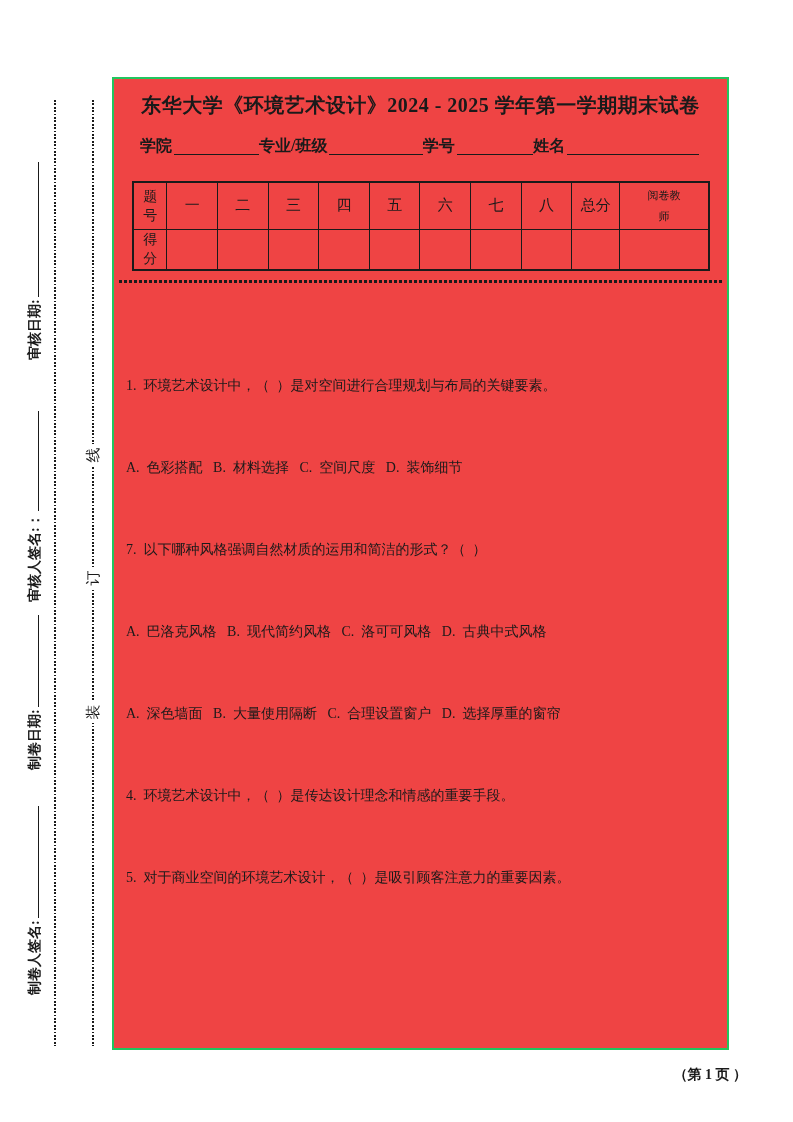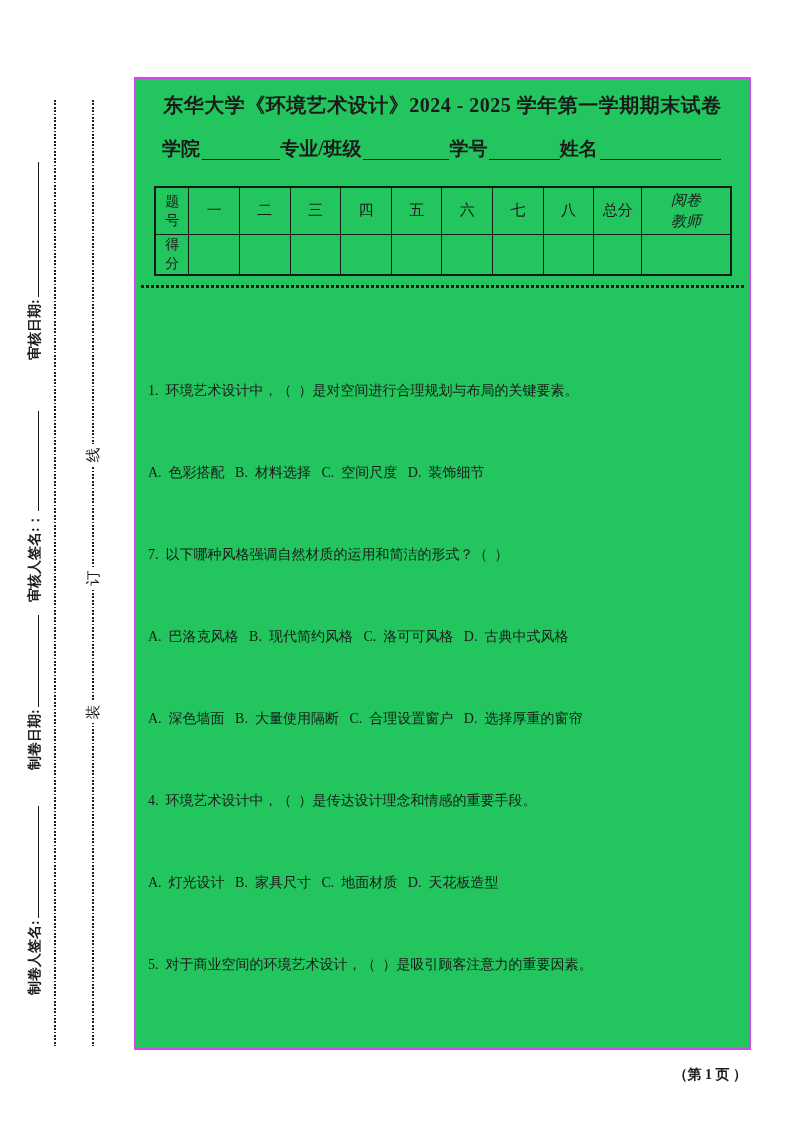--- a/index.html
+++ b/index.html
@@ -57,39 +57,39 @@
     line-height: 22px;
     text-align: center;
   }
   .bc-top { top: 444px; }
   .bc-mid { top: 567px; }
   .bc-bot { top: 701px; }
 
   
   .frame {
     position: absolute;
-    left: 134px;
+    left: 112px;
     top: 77px;
     width: 617px;
     height: 973px;
-    border: 2px solid #d946ef;
-    background: #22c55e;
+    border: 2px solid #22c55e;
+    background: #ef4444;
   }
   .title {
     margin-top: 13px;
     text-align: center;
     font-size: 20px;
     font-weight: bold;
     letter-spacing: 0.5px;
   }
   .fields {
     display: flex;
     align-items: flex-end;
     margin: 17px 28px 0 26px;
-    font-size: 19px;
+    font-size: 16px;
     font-weight: bold;
   }
   .fields .hline {
     border-bottom: 1.2px solid #1a1a1a;
     height: 3px;
     margin: 0 0 2px 2px;
   }
   .hl1 { flex: 1.0; } .hl2 { flex: 1.1; } .hl3 { flex: 0.9; } .hl4 { flex: 1.55; }
 
   table.score-table {
@@ -106,21 +106,21 @@
     font-weight: normal;
     padding: 0;
   }
   .score-table tr.r1 { height: 47px; }
   .score-table tr.r2 { height: 41px; padding-left: 6px; }
   .stub { width: 34px; }
   .stub .stack { width: 16px; margin: 0 auto; word-break: break-all; line-height: 19px; font-size: 14px; }
   .numcol { width: 51px; }
   .sumcol { width: 48px; }
   .reviewcol { width: 90px; }
-  .reviewcol .stack { width: 33px; margin: 0 auto; word-break: break-all; line-height: 21px; font-size: 15px; font-style: italic; }
+  .reviewcol .stack { width: 33px; margin: 0 auto; word-break: break-all; line-height: 21px; font-size: 11px; }
 
   .dotted-sep {
     margin: 9px 5px 0 5px;
     height: 3px;
     background: repeating-linear-gradient(90deg, #1a1a1a 0 2.6px, transparent 2.6px 5px);
   }
 
   .questions {
     margin: 15px 10px 0 12px;
     width: 588px;
@@ -223,21 +223,20 @@
     <div class="dotted-sep"></div>
 
     <div class="questions">
 
       <p>1.  环境艺术设计中，（  ）是对空间进行合理规划与布局的关键要素。</p>
       <p>A.  色彩搭配   B.  材料选择   C.  空间尺度   D.  装饰细节</p>
       <p>7.  以下哪种风格强调自然材质的运用和简洁的形式？（  ）</p>
       <p>A.  巴洛克风格   B.  现代简约风格   C.  洛可可风格   D.  古典中式风格</p>
       <p>A.  深色墙面   B.  大量使用隔断   C.  合理设置窗户   D.  选择厚重的窗帘</p>
       <p>4.  环境艺术设计中，（  ）是传达设计理念和情感的重要手段。</p>
-      <p>A.  灯光设计   B.  家具尺寸   C.  地面材质   D.  天花板造型</p>
       <p>5.  对于商业空间的环境艺术设计，（  ）是吸引顾客注意力的重要因素。</p>
       
       
       
       
       
       
       
       
       

